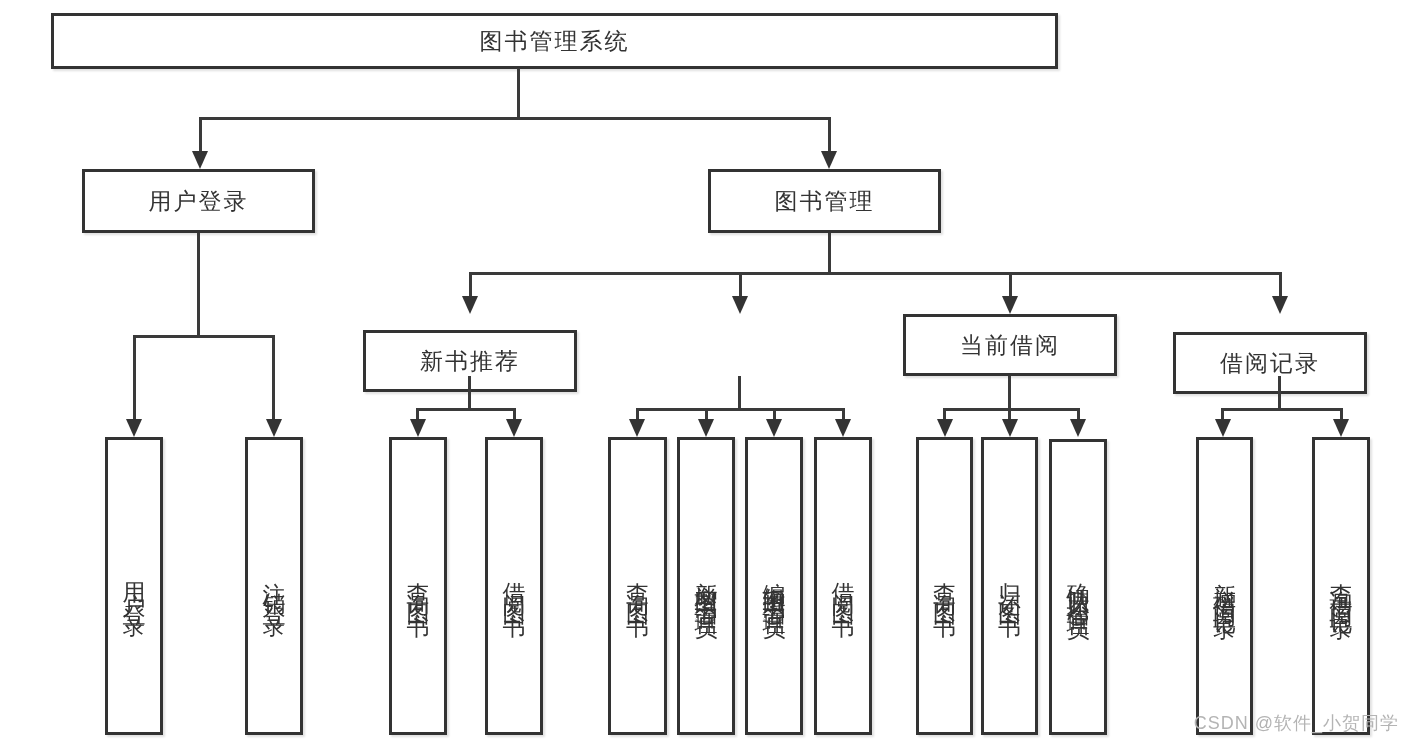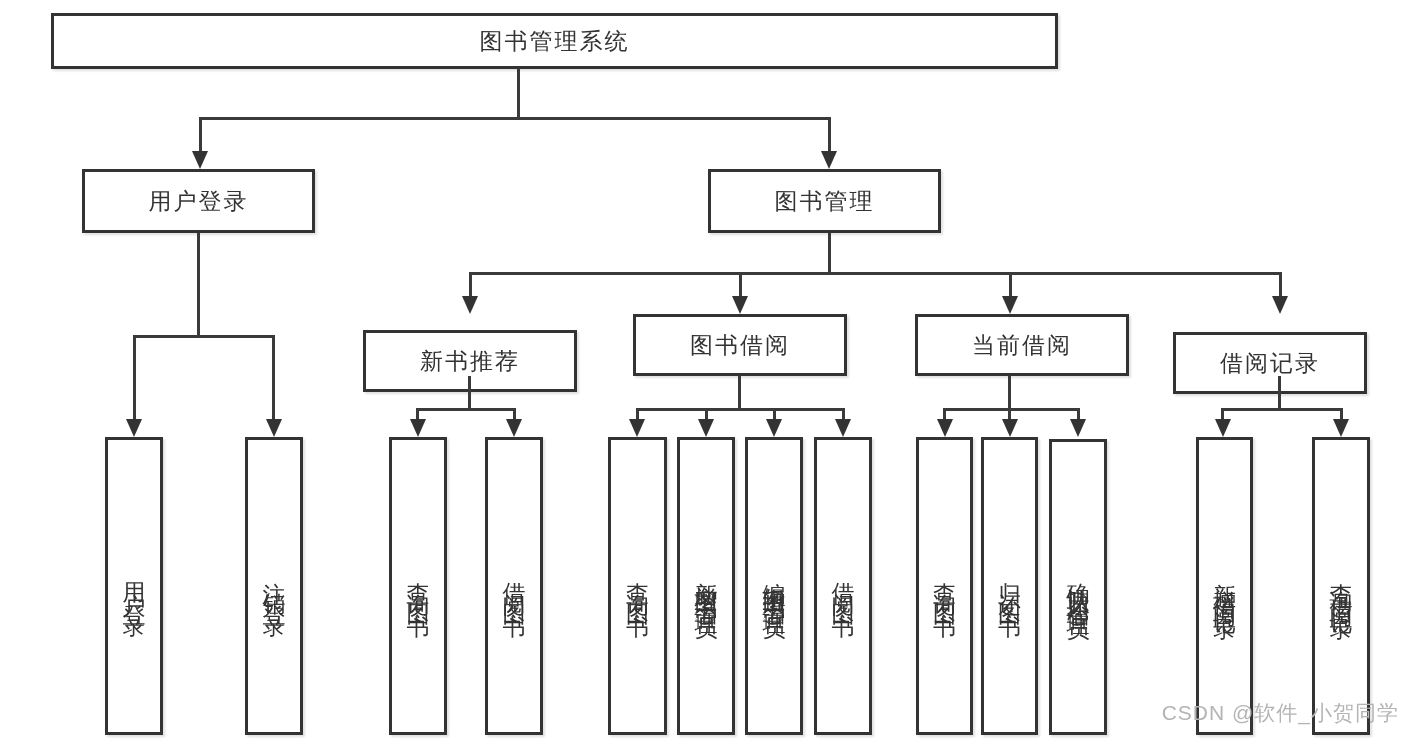--- a/index.html
+++ b/index.html
@@ -28,22 +28,22 @@
   .len9{letter-spacing:5px;}
   .h,.v{position:absolute;background:#3a3a3a;}
   .h{height:3px;}
   .v{width:3px;}
   .arr{
     position:absolute;width:0;height:0;
     border-left:8px solid transparent;border-right:8px solid transparent;
     border-top:18px solid #333333;
   }
   .watermark{
-    position:absolute;right:6px;bottom:20px;z-index:5;
-    font-size:21px;color:#b4b4b4;letter-spacing:1px;
+    position:absolute;right:6px;bottom:12px;z-index:5;
+    font-size:18px;color:#b4b4b4;letter-spacing:1px;
   }
 </style>
 </head>
 <body>
 
 <div class="canvas">
 
   <div class="node" style="left:15px;top:13px;width:1007px;height:56px;margin-left:36px;">
     <span>图书管理系统</span>
   </div>
@@ -76,24 +76,21 @@
   <div class="v" style="left:739px;top:272px;height:26px;"></div>
   <div class="arr" style="left:732px;top:296px;"></div>
   <div class="v" style="left:1009px;top:272px;height:26px;"></div>
   <div class="arr" style="left:1002px;top:296px;"></div>
   <div class="v" style="left:1279px;top:272px;height:26px;"></div>
   <div class="arr" style="left:1272px;top:296px;"></div>
 
   <div class="node" style="left:363px;top:330px;width:214px;height:62px;">
     <span>新书推荐</span>
   </div>
-  <div class="node" style="left:633px;top:314px;width:214px;height:62px;">
-    <span>图书借阅</span>
-  </div>
-  <div class="node" style="left:903px;top:314px;width:214px;height:62px;margin-left:12px;">
+  <div class="node" style="left:903px;top:314px;width:214px;height:62px;">
     <span>当前借阅</span>
   </div>
   <div class="node" style="left:1173px;top:332px;width:194px;height:62px;">
     <span>借阅记录</span>
   </div>
 
   <div class="v" style="left:468px;top:376px;height:34px;"></div>
   <div class="h" style="left:416px;top:408px;width:100px;"></div>
   <div class="v" style="left:416px;top:408px;height:13px;"></div>
   <div class="arr" style="left:410px;top:419px;"></div>

